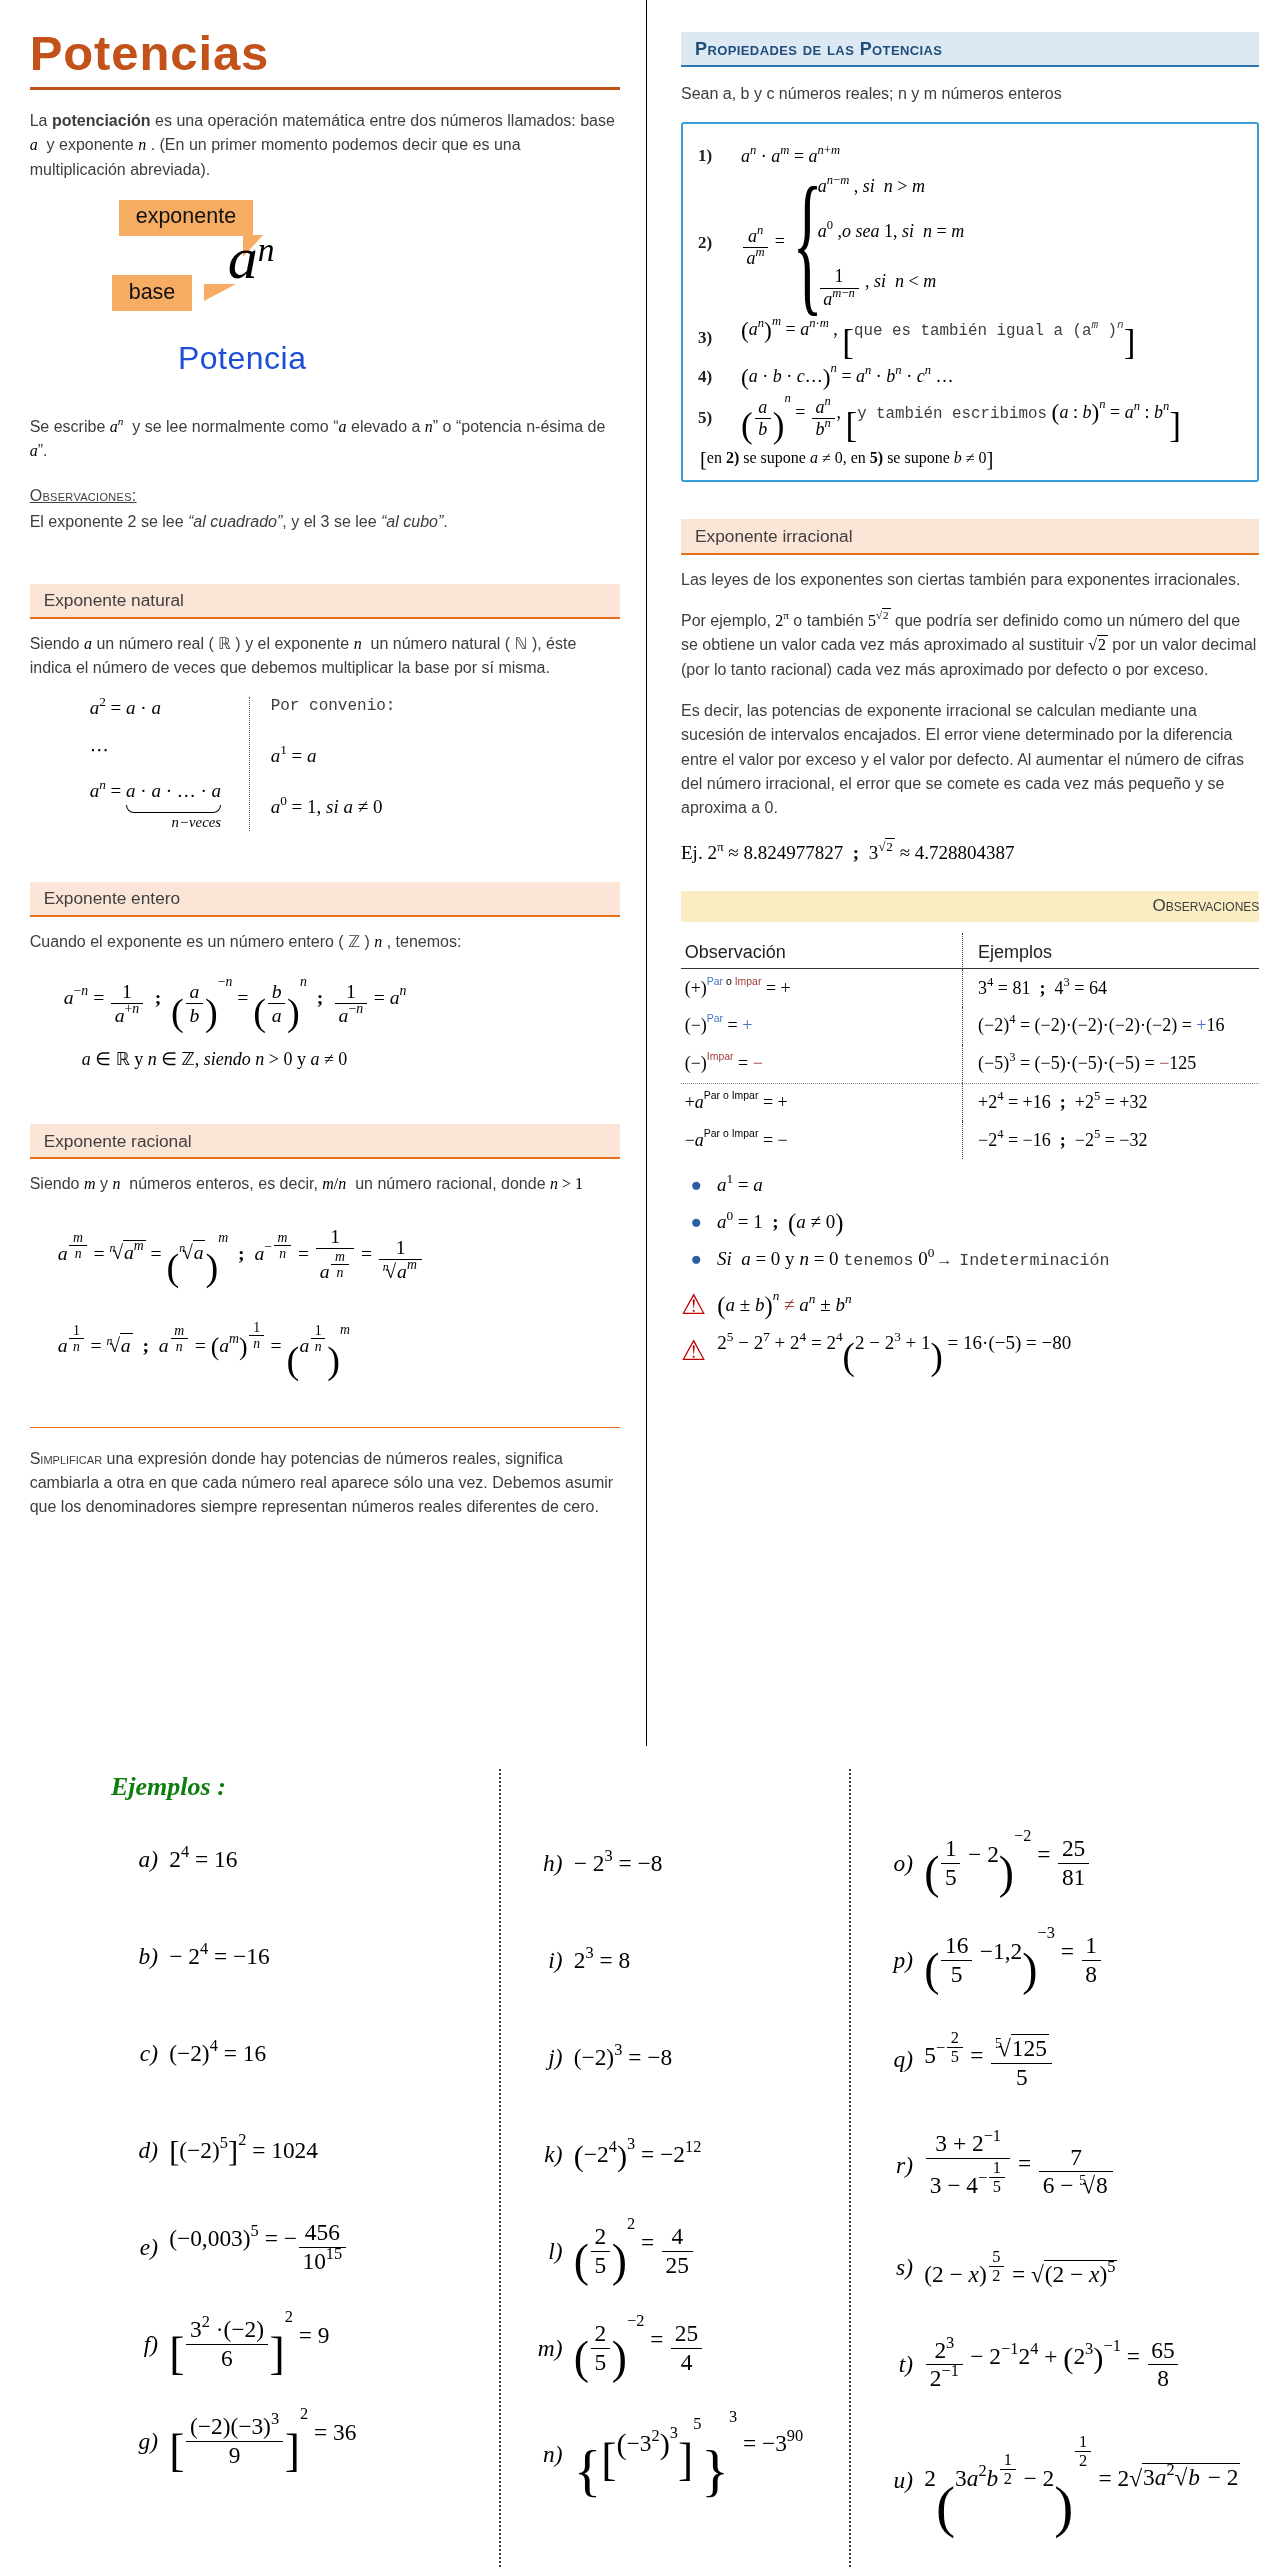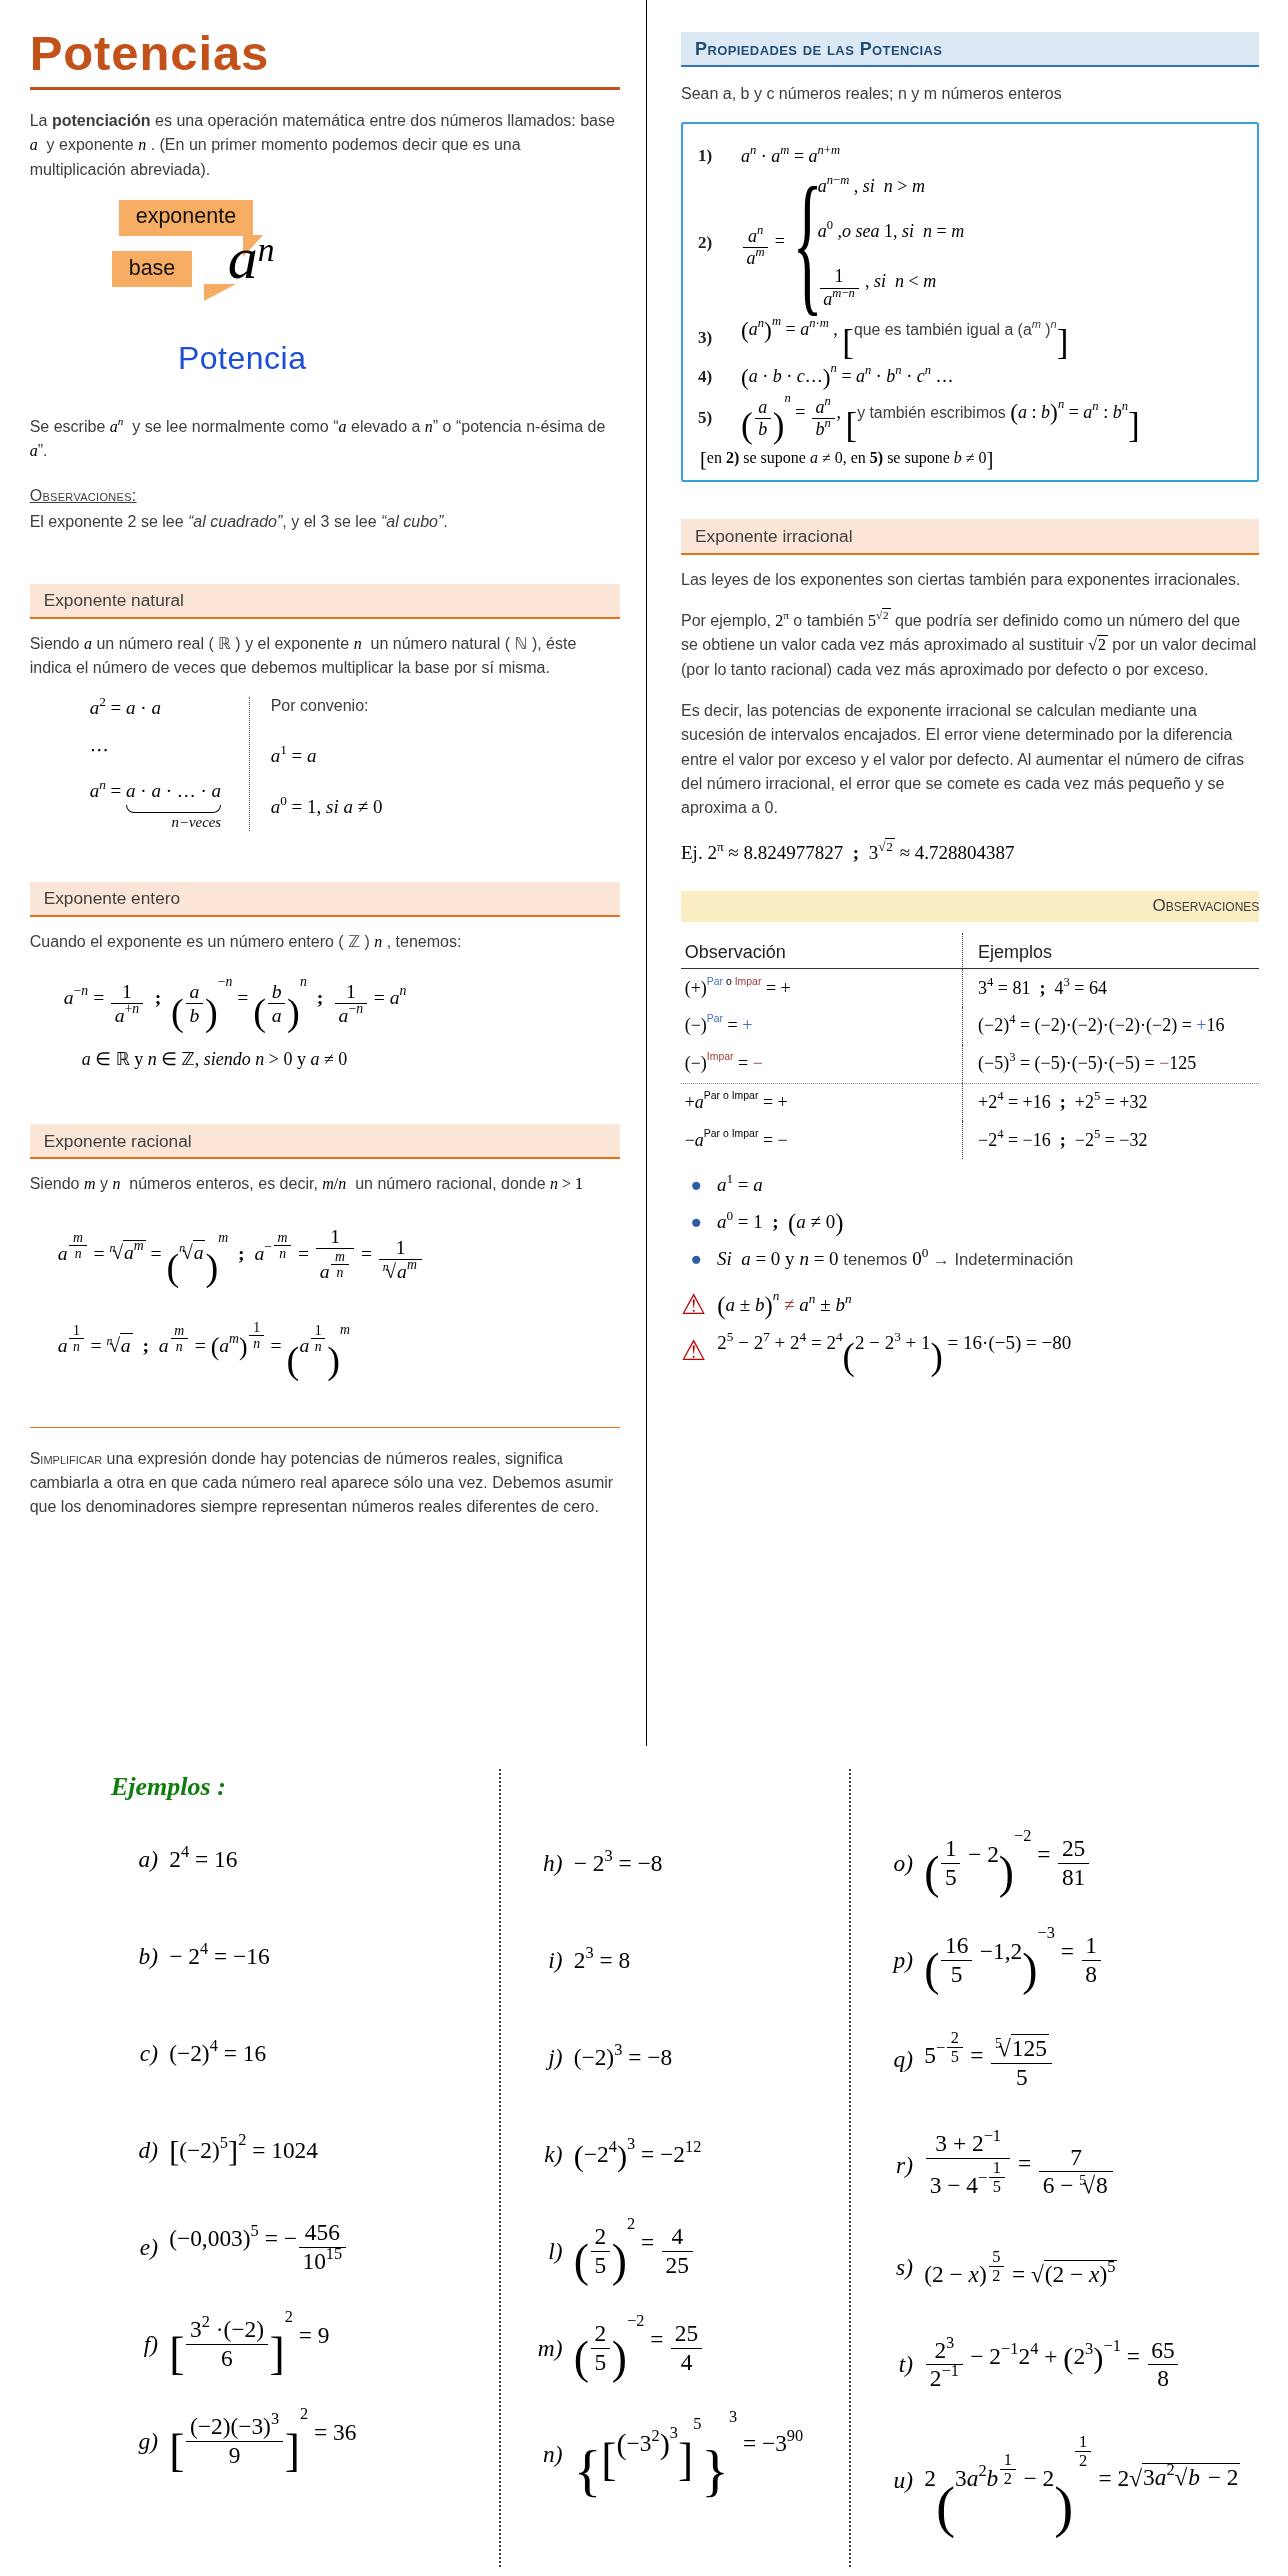--- a/index.html
+++ b/index.html
@@ -35,27 +35,27 @@
   .hx1{vertical-align:0.8em}
   .hx2{vertical-align:1.3em}
   .hx3{vertical-align:1.75em}
   .rt{white-space:nowrap}
   .ri{font-size:0.6em;vertical-align:0.6em;margin-right:-0.28em}
   .rad{border-top:1.4px solid currentColor;padding:0 1.9px 0 0.9px}
   .semi{font-weight:bold}
   .c-blue{color:#4472c4}
   .c-red{color:#9e3a38}
   sup.txt{font-family:"Liberation Sans",sans-serif;font-size:0.58em;vertical-align:0.9em}
-  .note{font-family:Liberation Sans, sans-serif;color:#3d3d3d;font-size:0.88em}
+  .note{font-family:Liberation Mono, monospace;color:#3d3d3d;font-size:0.88em}
 
   
   .diagram{position:relative;height:201px;margin:15px 0 3.7px}
   .callout{position:absolute;background:#f6ac63;color:#111;font-size:21.5px;padding:4.7px 17px 6.6px}
   .co1{left:89px;top:1.9px}
-  .co2{left:82px;top:53px}
+  .co2{left:82px;top:77px}
   .tri1{position:absolute;left:213px;top:37px;width:0;height:0;border-top:22.5px solid #f6ac63;border-right:20.6px solid transparent}
   .tri2{position:absolute;left:174px;top:86px;width:0;height:0;border-bottom:17px solid transparent;border-left:32px solid #f6ac63}
   .big-f{position:absolute;left:198px;top:26px;font-family:"Liberation Serif",serif;font-style:italic;color:#000;font-size:60px}
   .big-f sup{font-size:0.56em;vertical-align:0.5em}
   .dcap{position:absolute;left:91px;top:142px;width:243px;text-align:center;font-size:32px;color:#1d4ed8;letter-spacing:0.5px}
 
   
   .nat-math{display:flex;gap:28px;margin:17px 0 0 60px}
   .nat-math .colA{display:grid;row-gap:19px}
   .nat-math .colB{display:grid;row-gap:17px;border-left:1.9px dotted #555;padding-left:20.6px}

